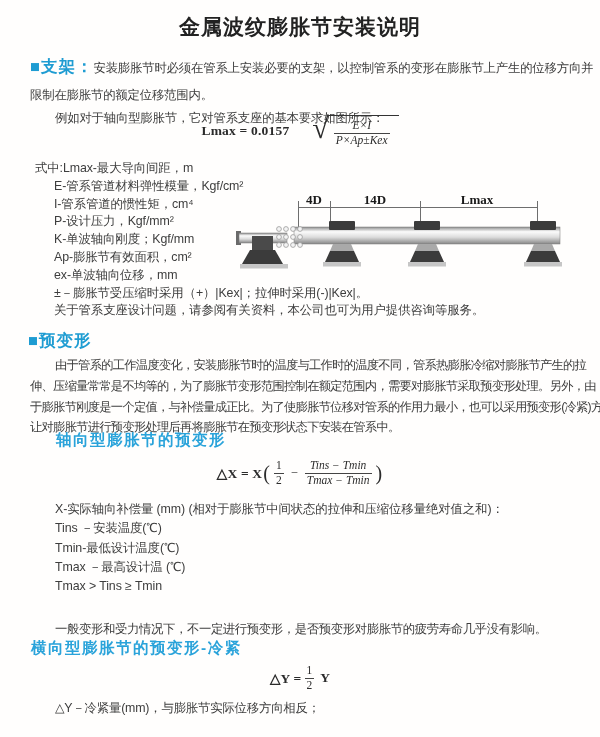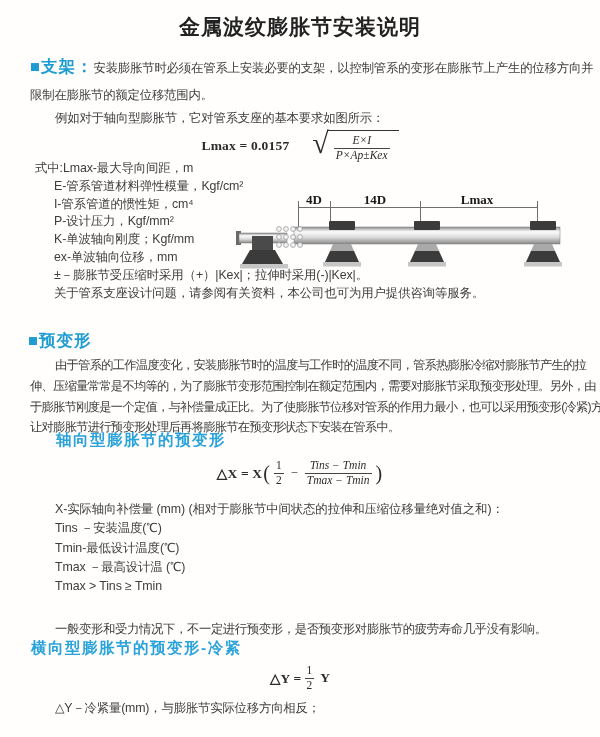--- a/index.html
+++ b/index.html
@@ -39,39 +39,40 @@
 <div class="page">
 
   <div class="abs doc-title">金属波纹膨胀节安装说明</div>
 
   <div class="abs" style="top:56px;left:30px;">
     <span class="sec-label">■支架：</span><span class="body-txt">安装膨胀节时必须在管系上安装必要的支架，以控制管系的变形在膨胀节上产生的位移方向并</span>
   </div>
   <div class="abs body-txt" style="top:87px;left:30px;">限制在膨胀节的额定位移范围内。</div>
   <div class="abs body-txt" style="top:110px;left:55px;">例如对于轴向型膨胀节，它对管系支座的基本要求如图所示：</div>
 
-  <div class="abs formula" style="top:130px;height:32px;gap:16px;">
+  <div class="abs formula" style="top:115px;height:32px;gap:16px;">
     <span class="f-lhs">Lmax = 0.0157</span>
     <span class="sqrt">
       <span class="sqrt-glyph">√</span>
       <span class="sqrt-body">
         <span class="frac ital">
           <span class="num">E×I</span>
           <span class="den">P×Ap±Kex</span>
         </span>
       </span>
     </span>
   </div>
 
   <div class="abs vars" style="top:160px;left:30px;">
     <div class="vline first">式中:Lmax-最大导向间距，m</div>
     <div class="vline">E-管系管道材料弹性模量，Kgf/cm²</div>
     <div class="vline">I-管系管道的惯性矩，cm⁴</div>
     <div class="vline">P-设计压力，Kgf/mm²</div>
     <div class="vline">K-单波轴向刚度；Kgf/mm</div>
+    <div class="vline">Ap-膨胀节有效面积，cm²</div>
     <div class="vline">ex-单波轴向位移，mm</div>
     <div class="vline">±－膨胀节受压缩时采用（+）|Kex|；拉伸时采用(-)|Kex|。</div>
     <div class="vline">关于管系支座设计问题，请参阅有关资料，本公司也可为用户提供咨询等服务。</div>
   </div>
 
   <svg class="abs" style="top:192px;left:236px;" width="332" height="82" viewBox="0 0 332 82">
     <defs>
       <linearGradient id="pipeGrad" x1="0" y1="0" x2="0" y2="1">
         <stop offset="0" stop-color="#8e8e8e"></stop>
           <stop offset="0.28" stop-color="#fbfbfb"></stop>

